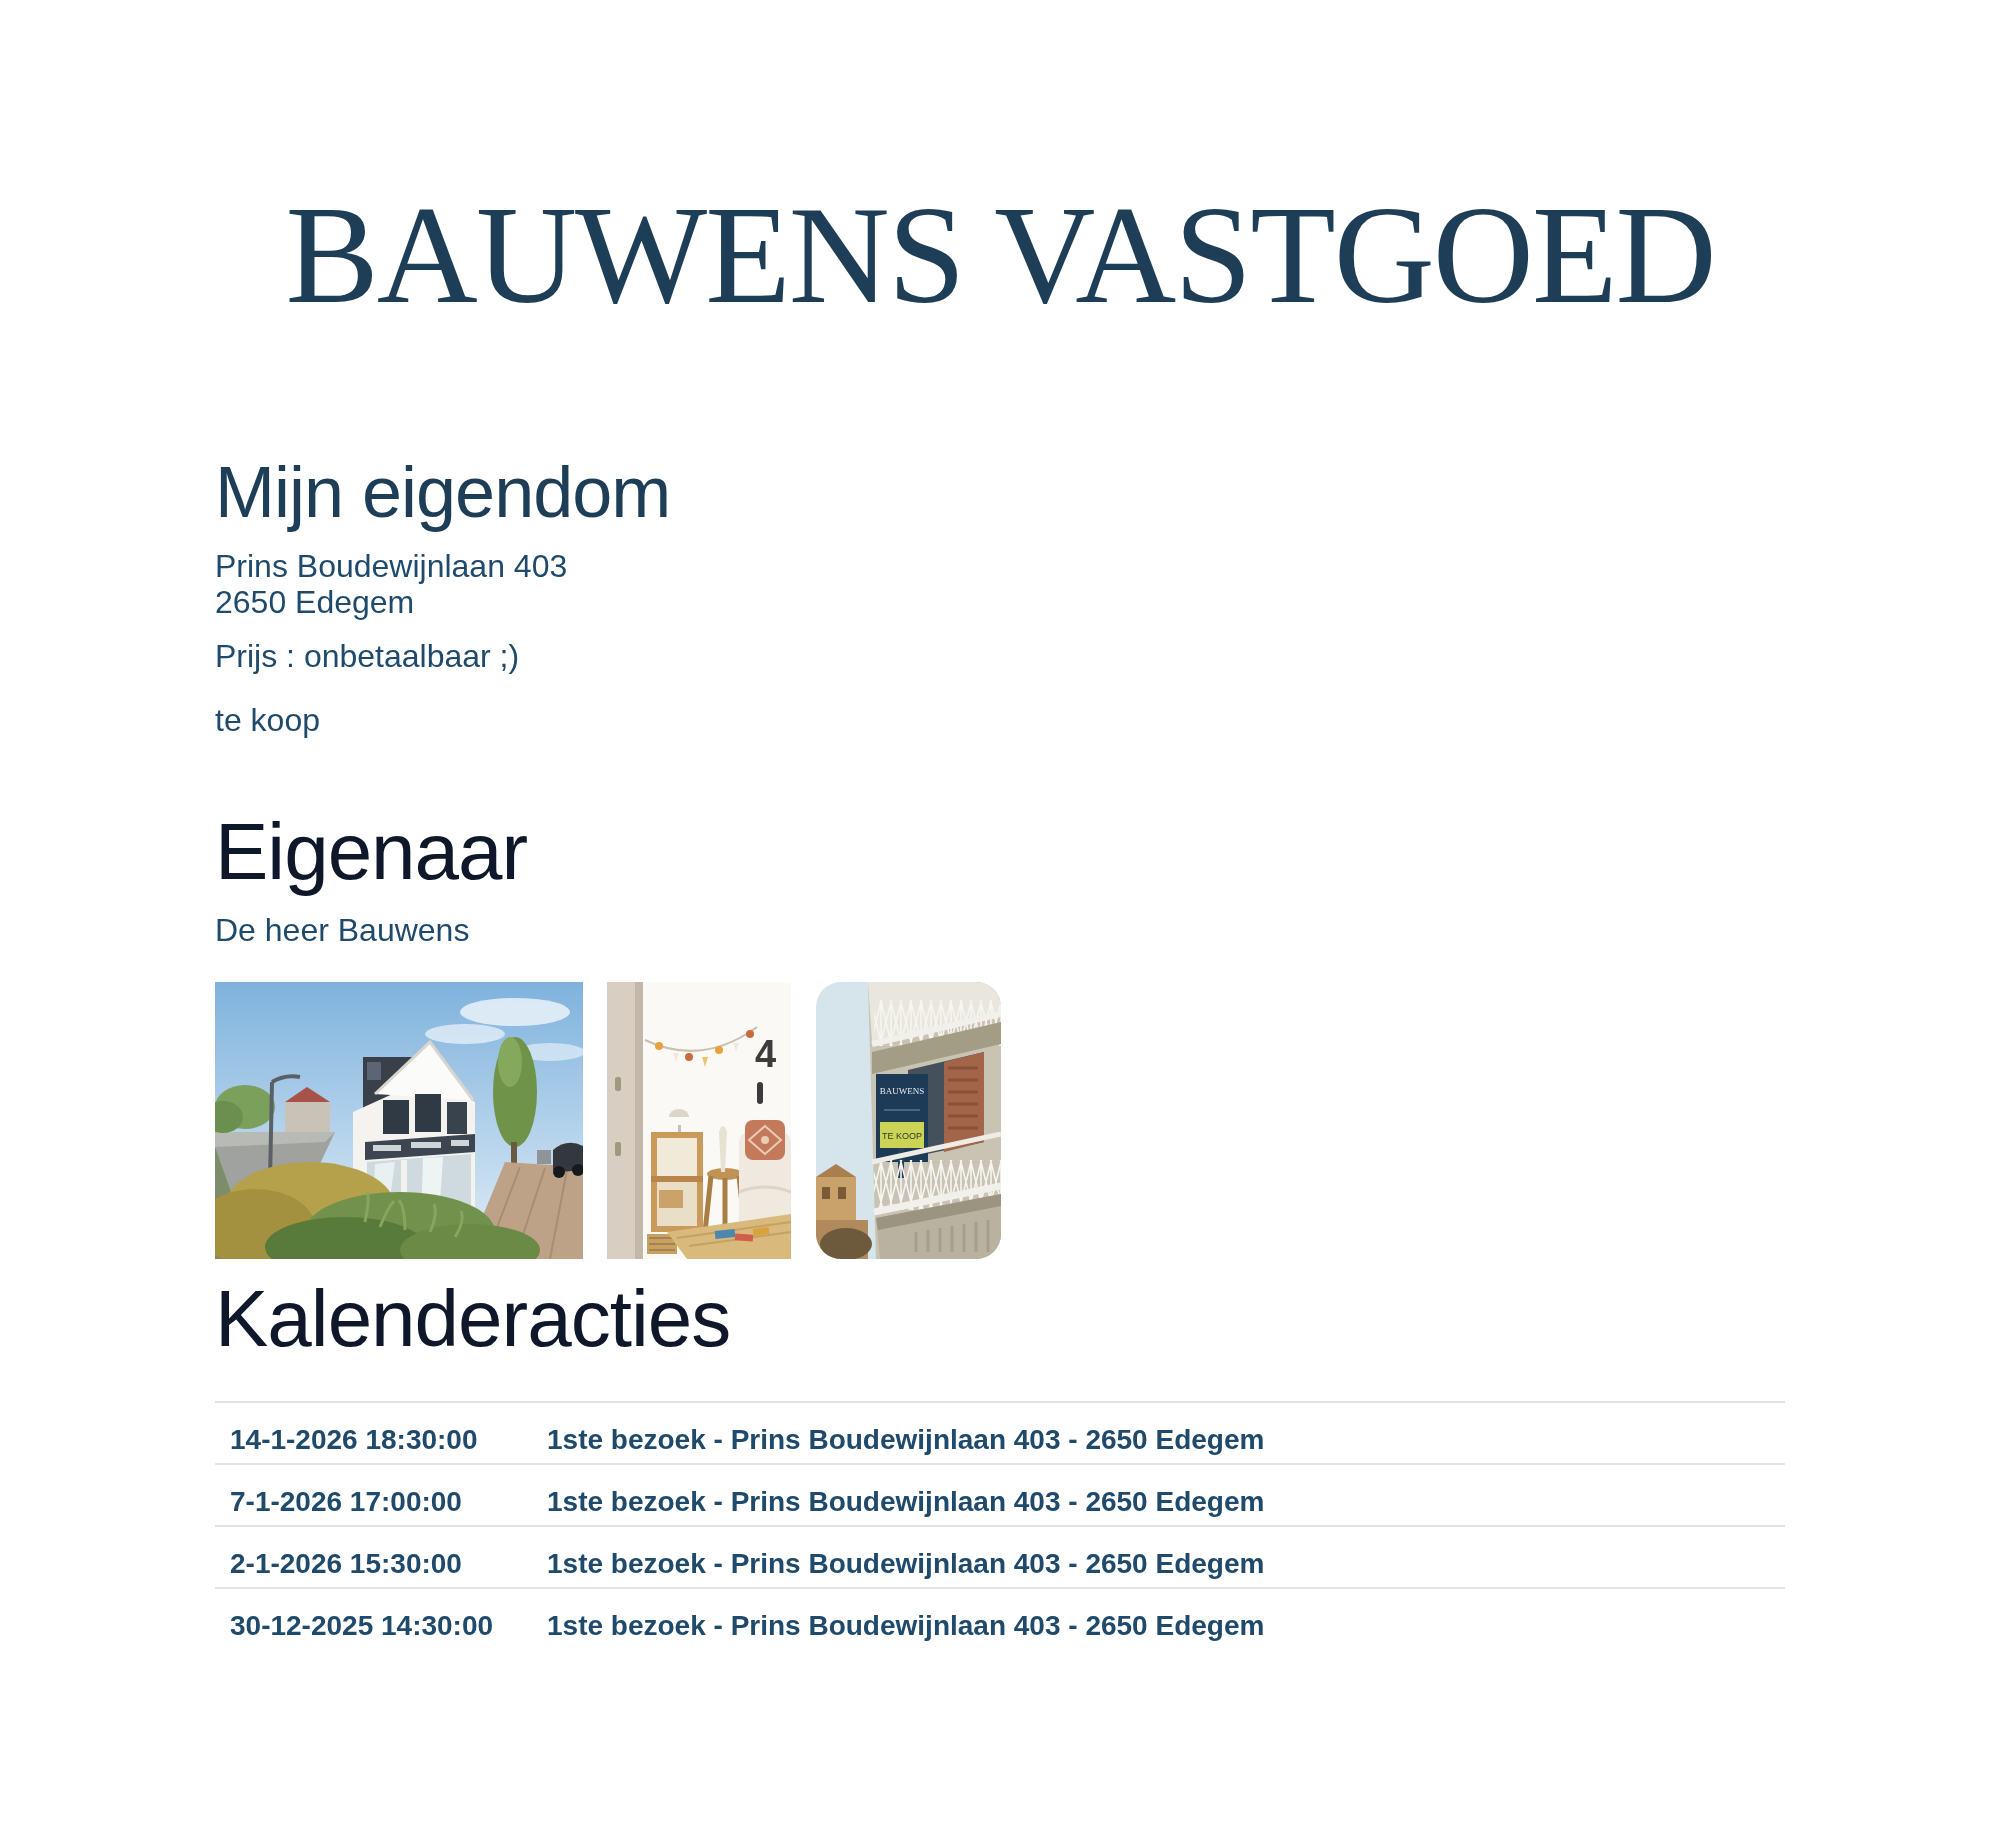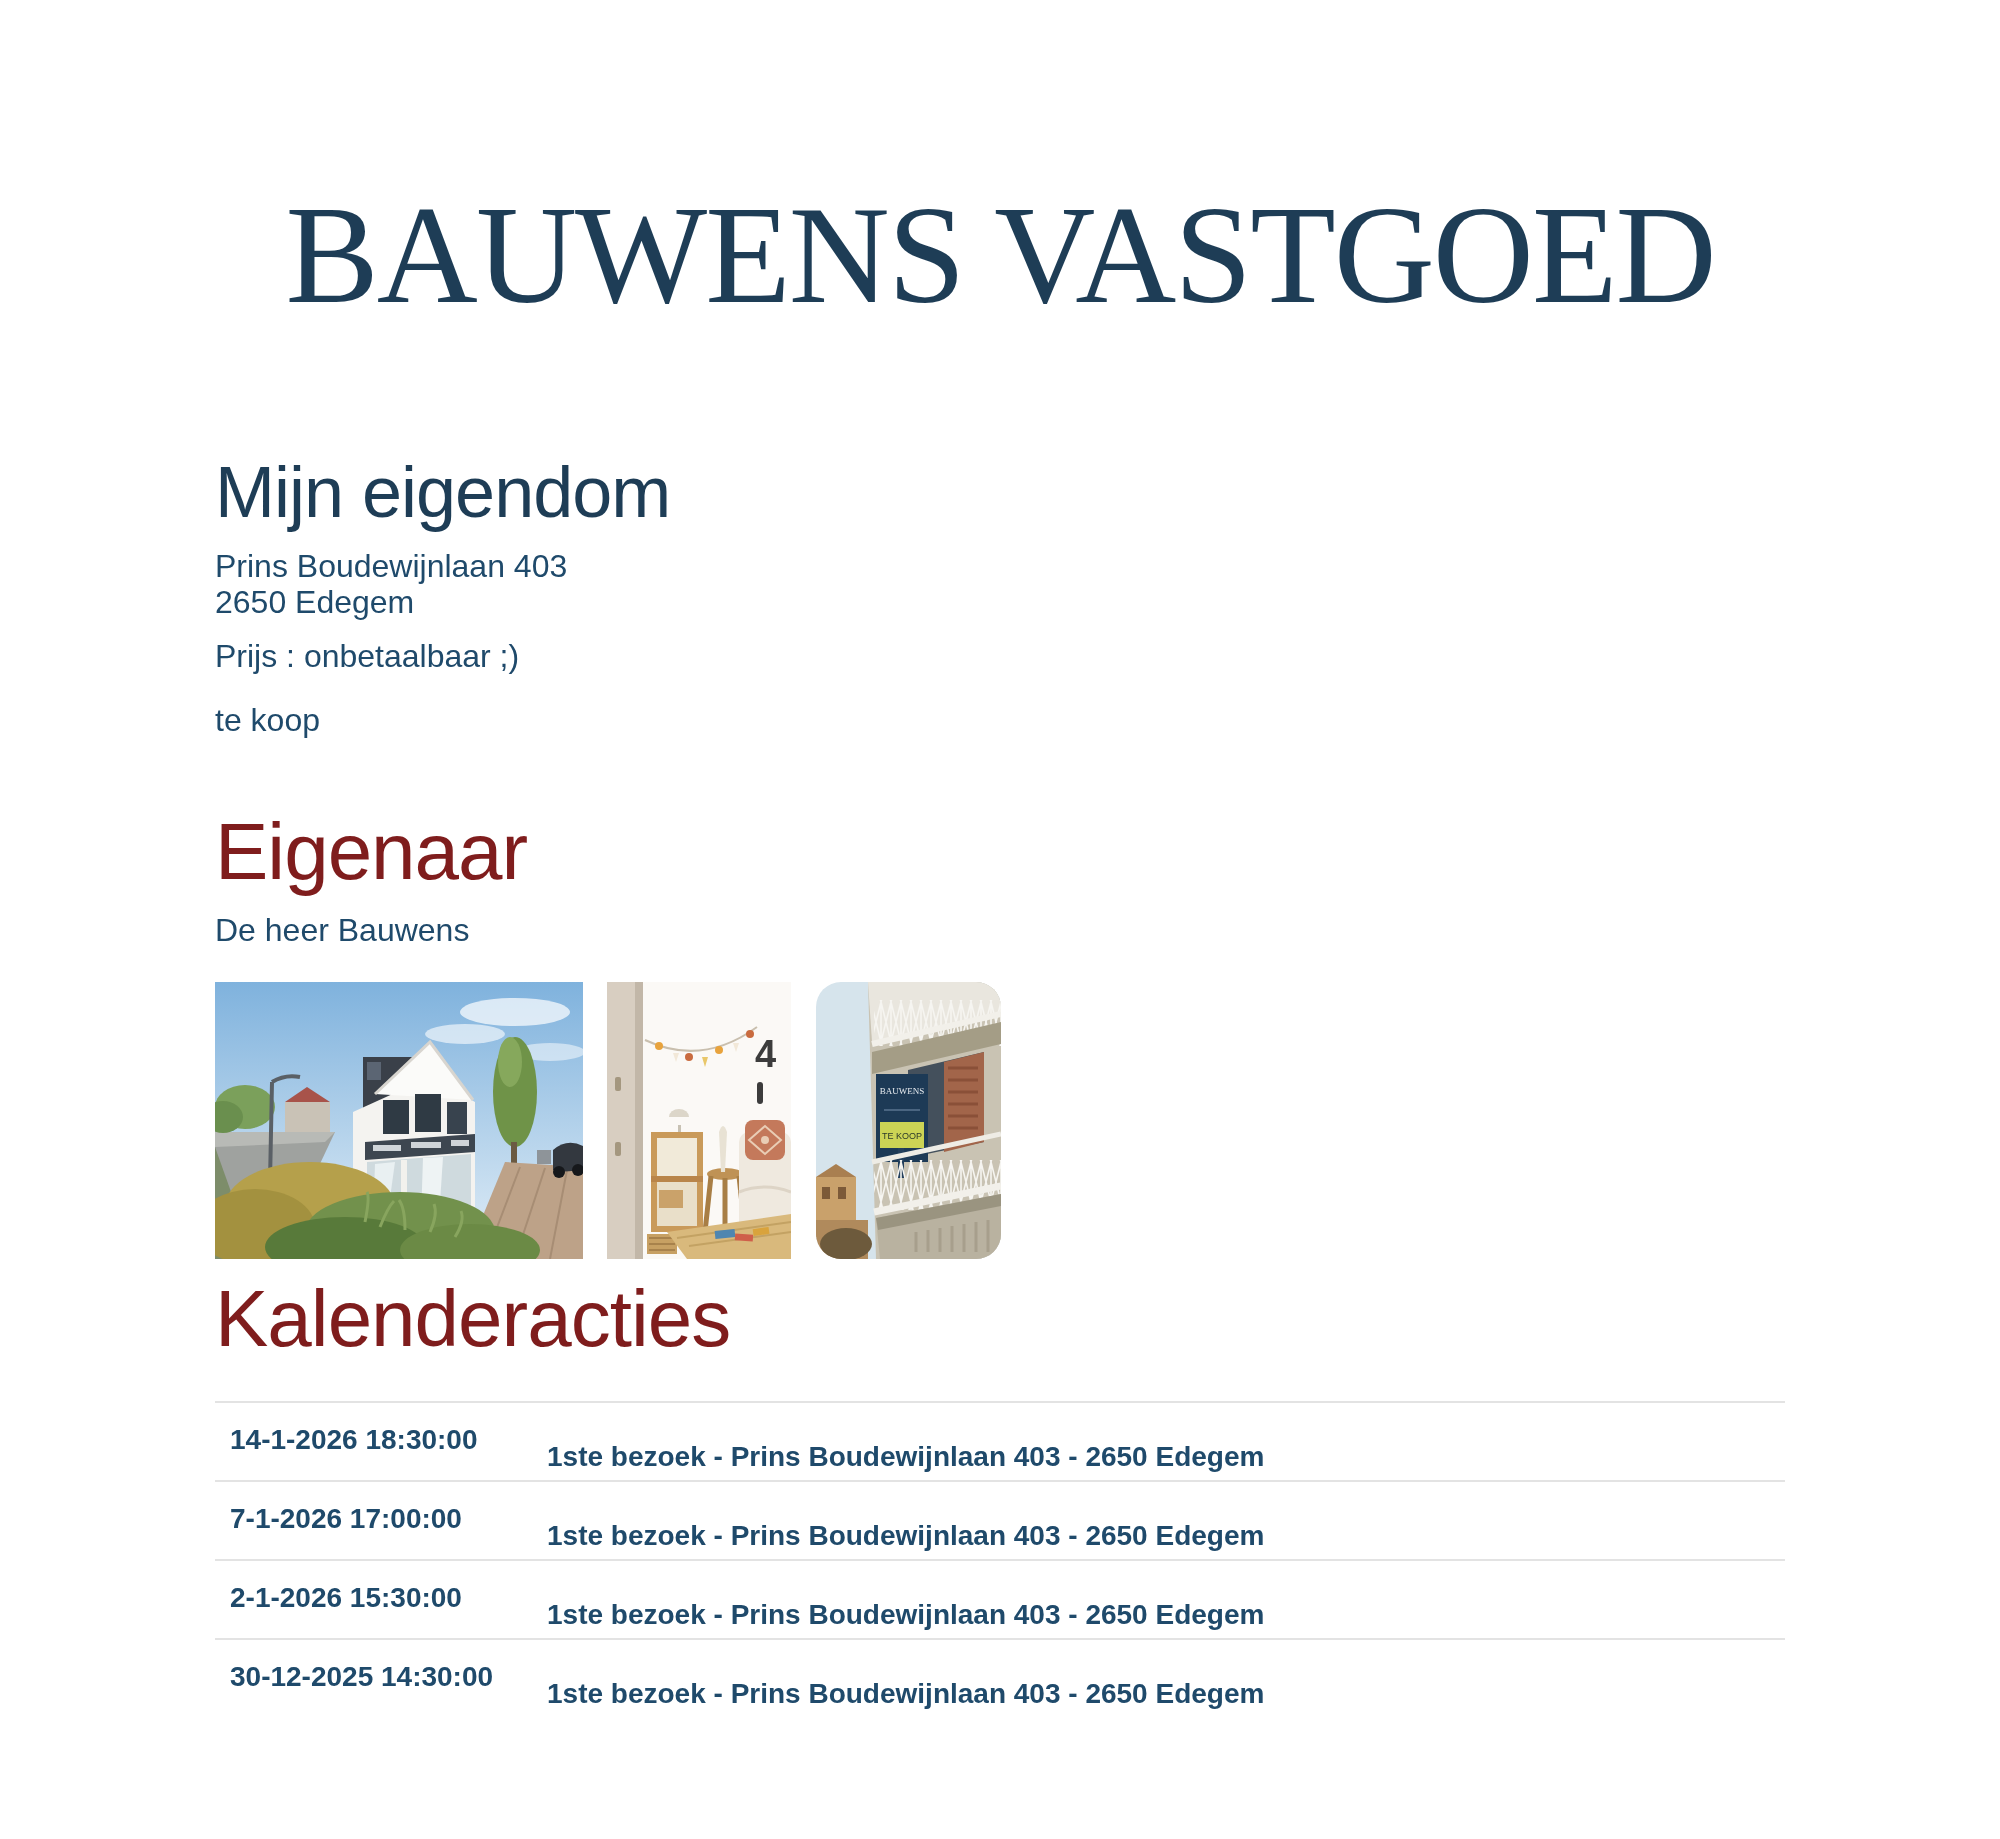--- a/index.html
+++ b/index.html
@@ -16,21 +16,21 @@
     font-size:140px;line-height:1;font-weight:400;
     color:#1e3d56;letter-spacing:-2px;white-space:nowrap;
   }
   
   h1.section{
     margin:128px 0 0 0;font-size:72px;line-height:1.1;font-weight:400;
     color:#1e3d56;letter-spacing:-1px;
   }
   h2.section{
     margin:0;font-size:80px;line-height:1.1;font-weight:400;
-    color:#7f1d1d;letter-spacing:-1px;
+    color:#0f172a;letter-spacing:-1px;
   }
   h2.owner-title{margin-top:70px;}
   h2.calendar-title{margin-top:16px;}
   
   p{margin:0;color:#1f4a6b;}
   .address{margin-top:16px;font-size:32px;line-height:36px;}
   .price{margin-top:18px;font-size:32px;line-height:36px;}
   .status{margin-top:28px;font-size:32px;line-height:36px;}
   .owner-name{margin-top:16px;font-size:32px;line-height:36px;}
   
@@ -42,21 +42,21 @@
   .photo-facade{width:185px;margin-left:25px;border-radius:25px;}
   
   .cal-table{margin-top:38px;width:1570px;}
   .cal-row{
     display:flex;border-top:2px solid #e3e3e3;
     padding:20px 0 6px 0;
     font-weight:bold;
   }
   .cal-cell{font-size:28px;line-height:34px;color:#1f4a6b;}
   .cal-date{width:332px;padding-left:15px;box-sizing:border-box;flex:none;}
-  .cal-desc{flex:1;margin-top:17px;}
+  .cal-desc{flex:1;}
 </style>
 </head>
 <body>
 
 <div class="page">
 
   <div class="logo">BAUWENS VASTGOED</div>
 
   <h1 class="section">Mijn eigendom</h1>
 

